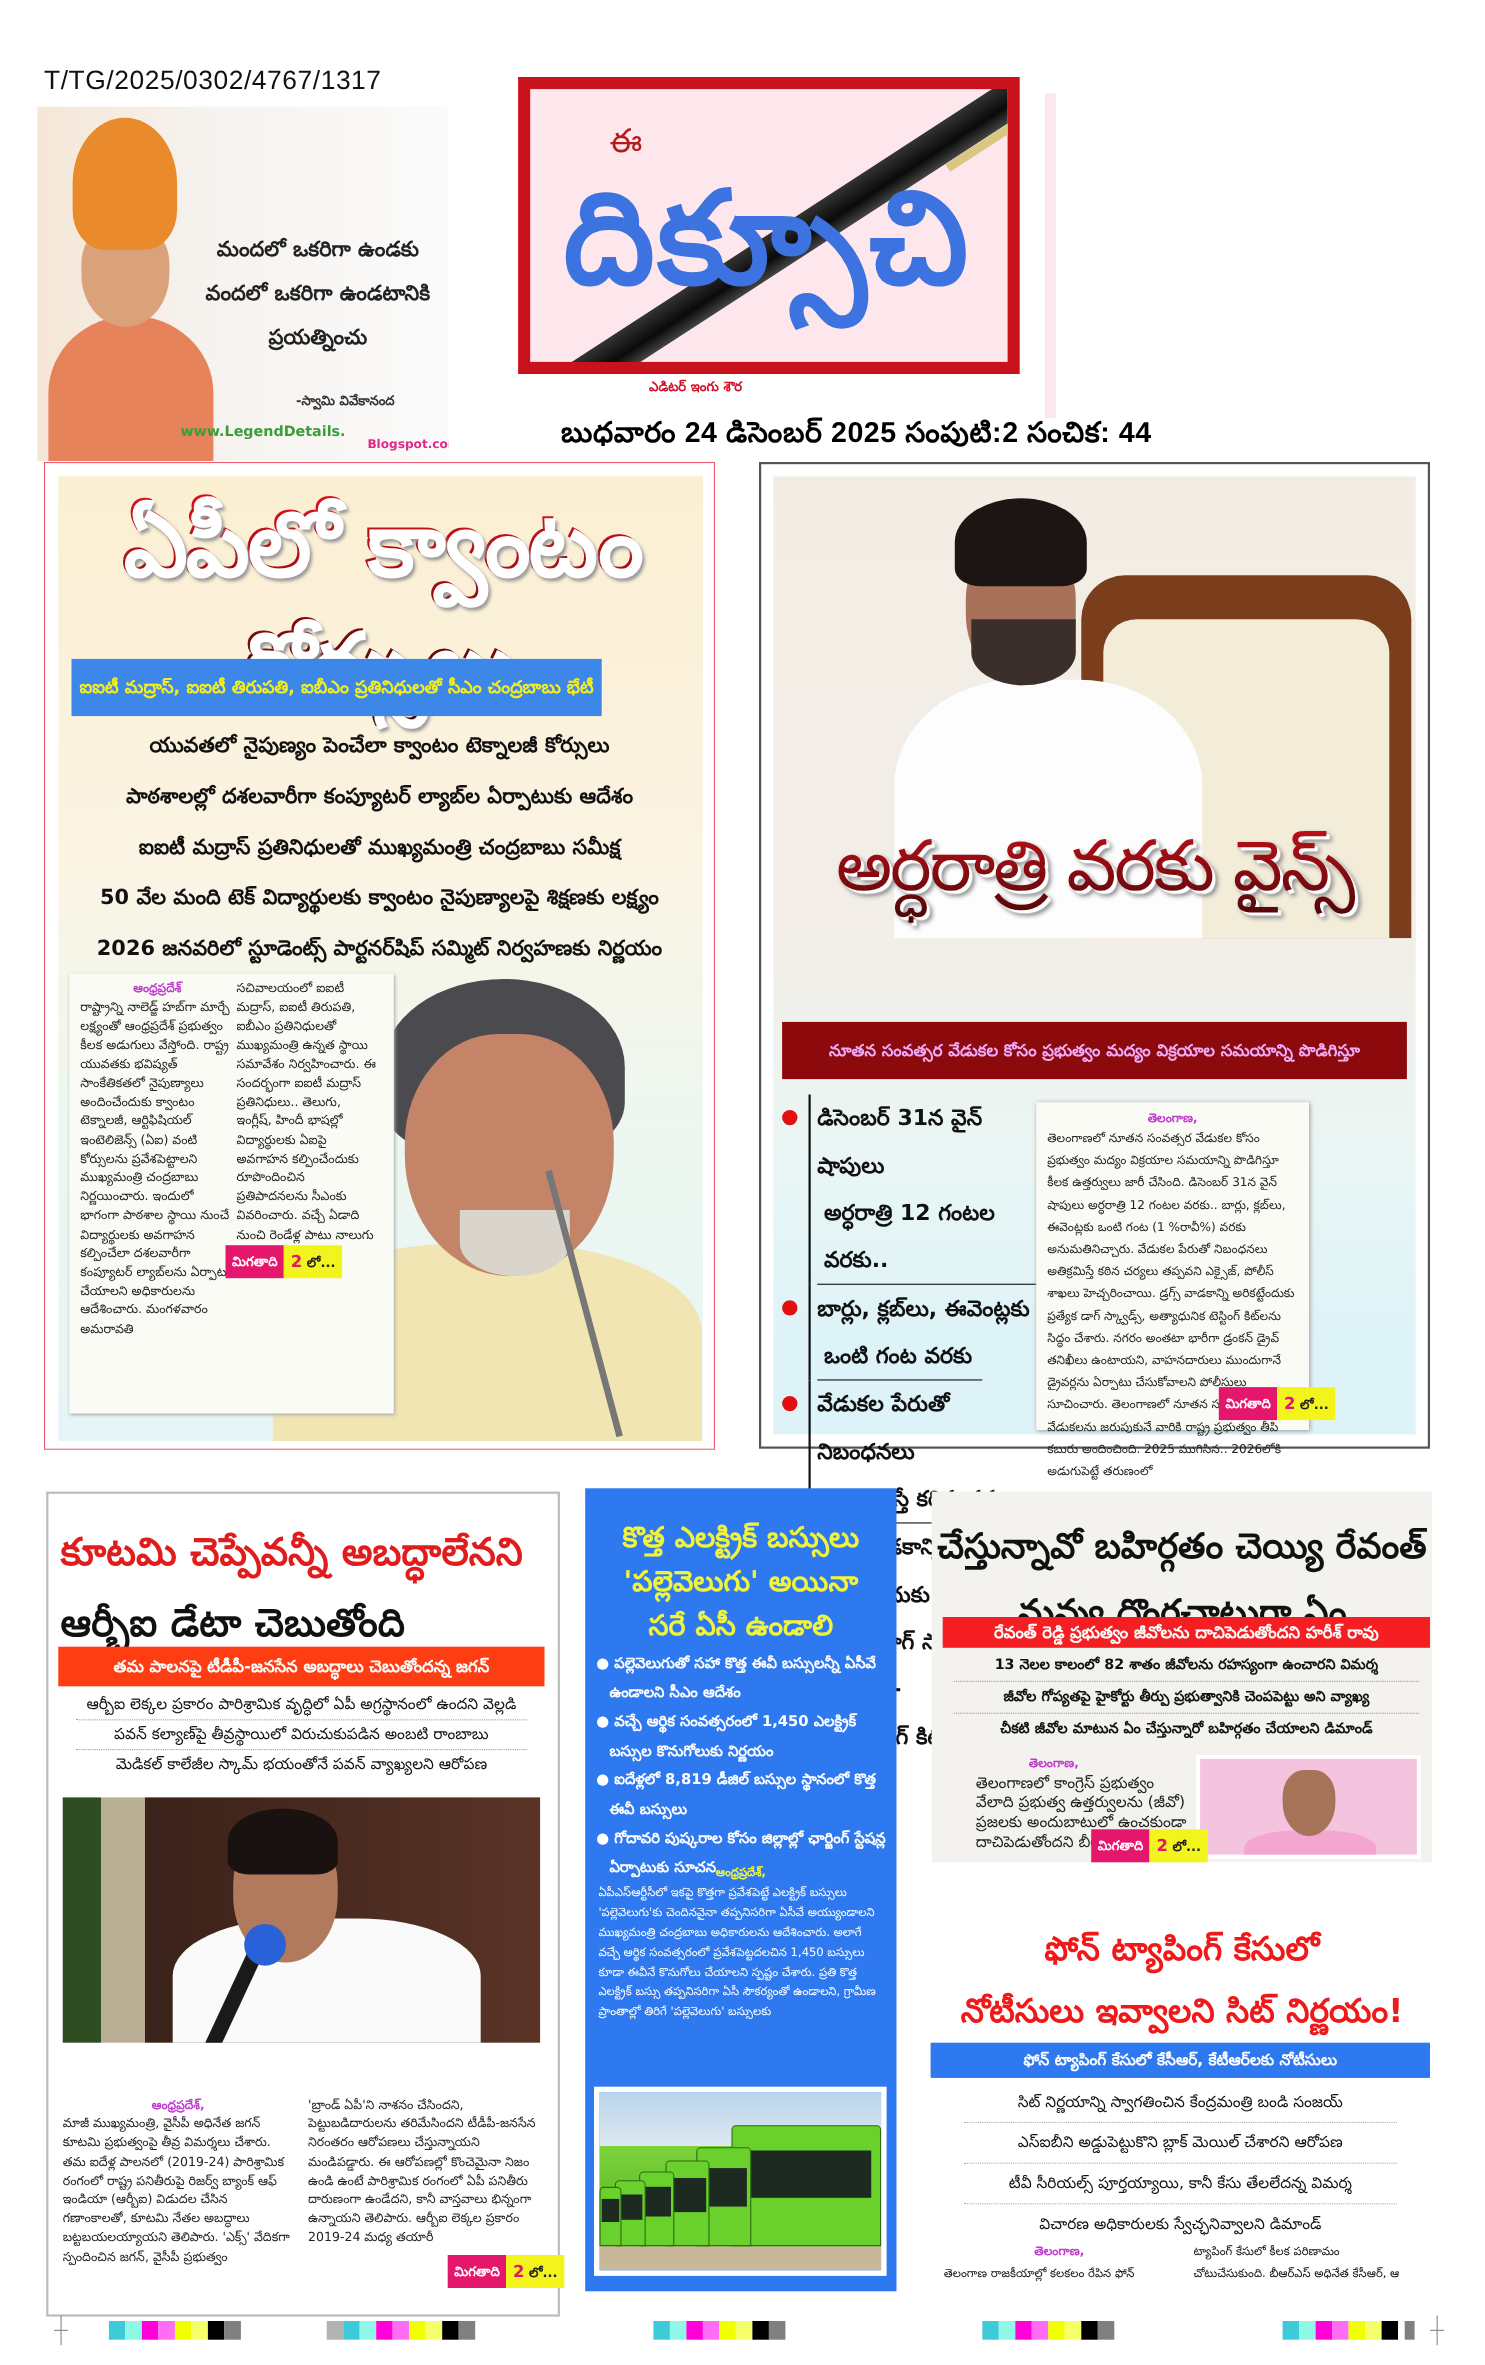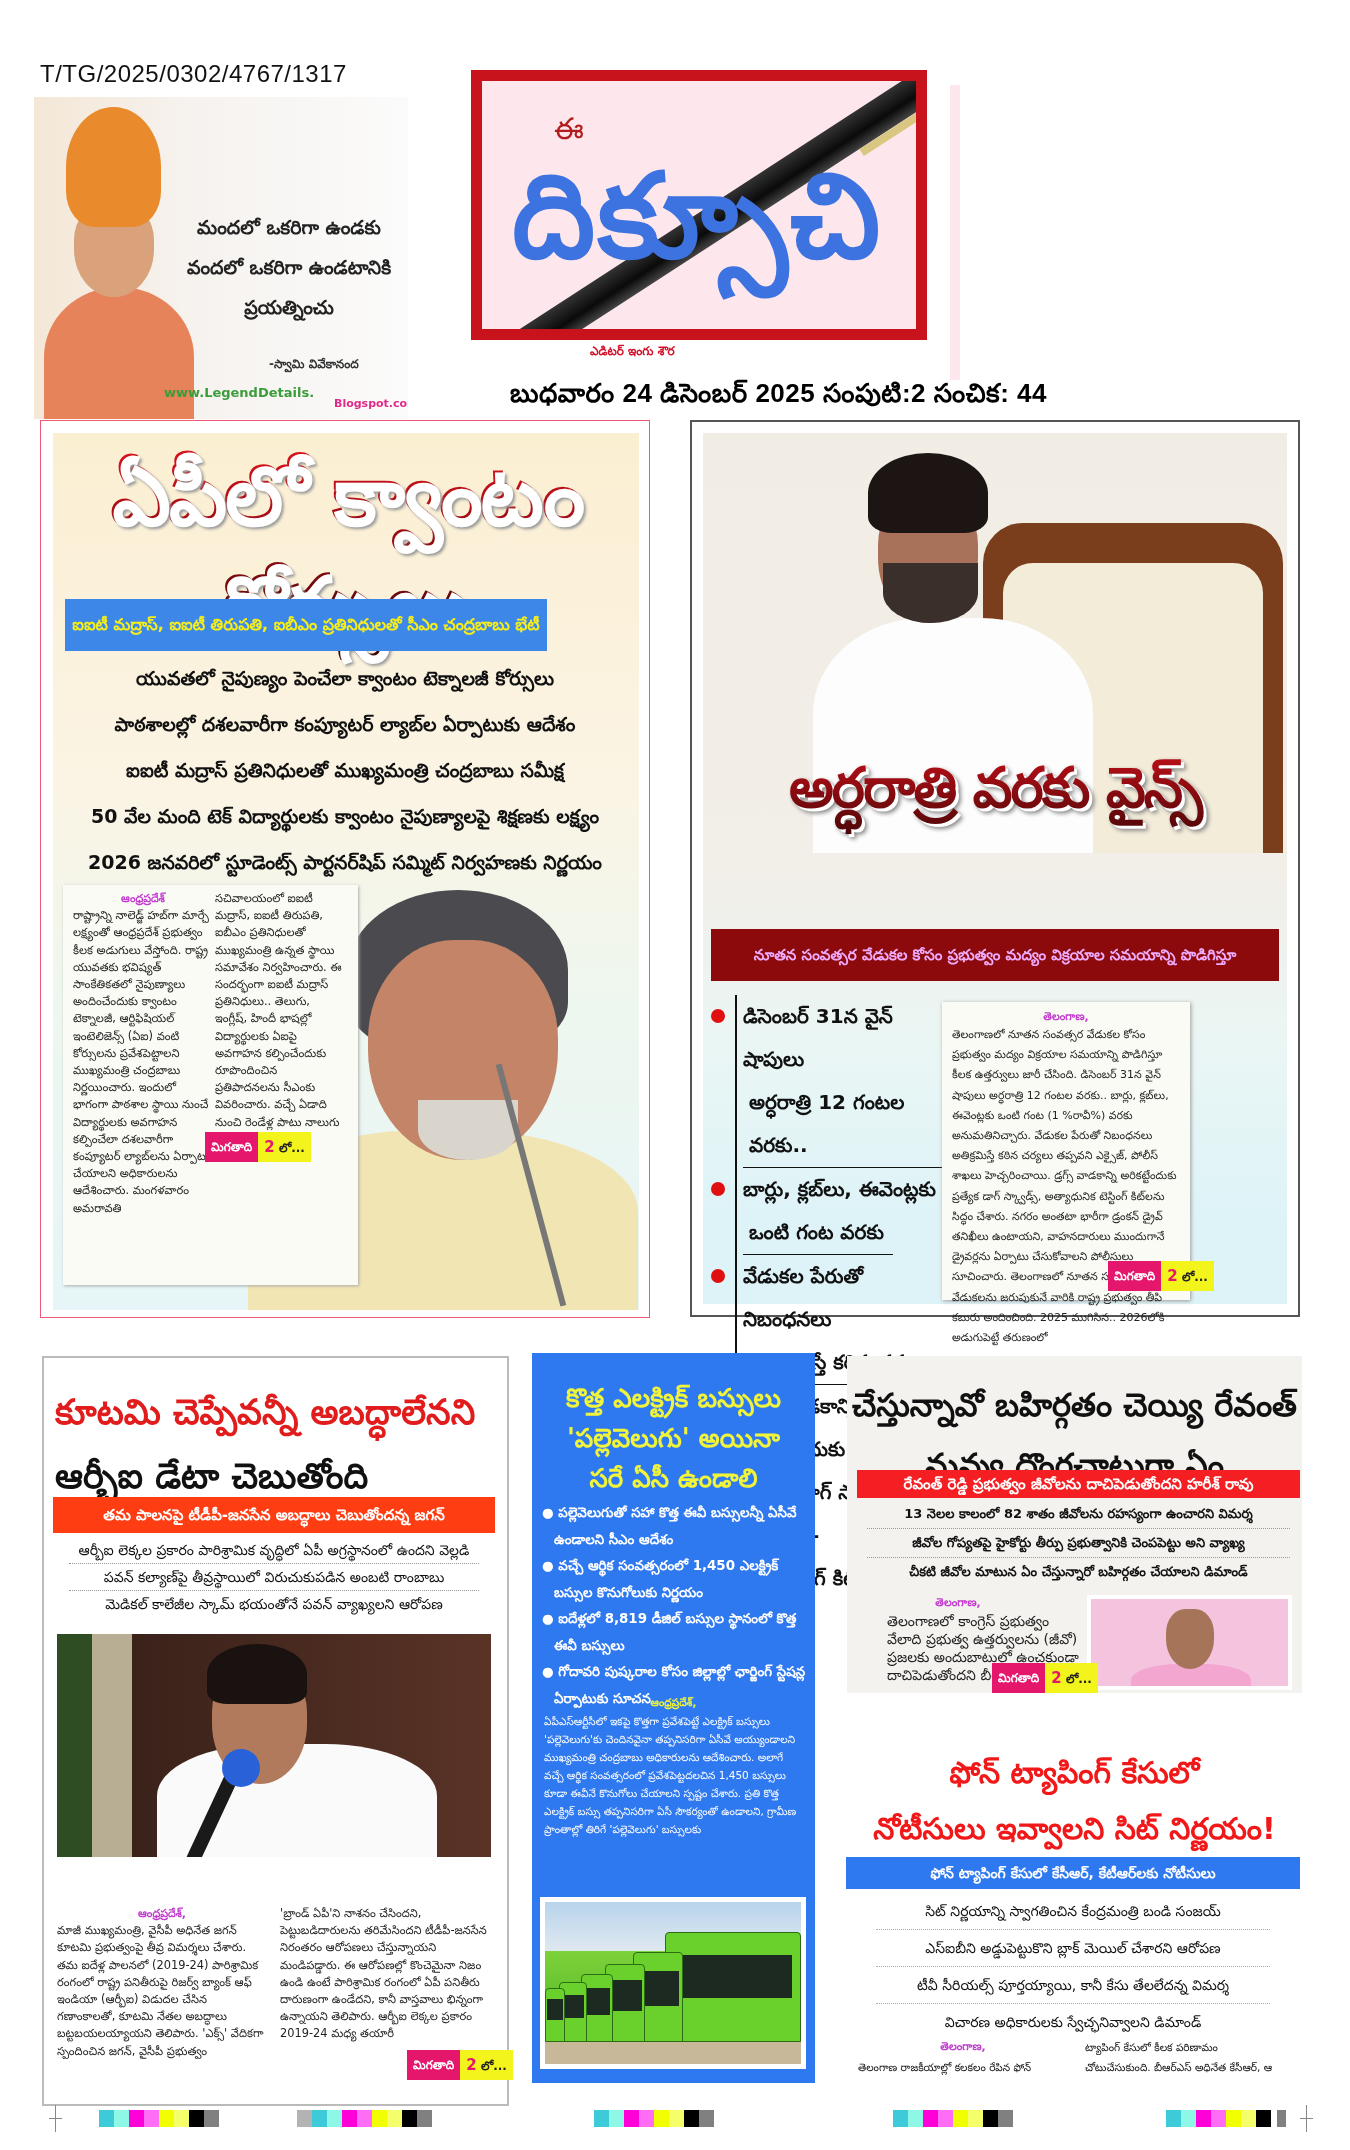--- a/index.html
+++ b/index.html
@@ -50,21 +50,21 @@
 
 .story2-frame{left:690px;top:420px;width:610px;height:897px;border:2px solid #555}
 .s2-bg{left:703px;top:433px;width:584px;height:871px;background:linear-gradient(180deg,#f2ede4 0%,#f2eee8 50%,#eaf6f4 70%,#def3f8 90%)}
 .rr{left:703px;top:433px;width:584px;height:420px;overflow:hidden}
 .rr .chair{position:absolute;left:280px;top:90px;width:300px;height:330px;background:#7a3e1c;border-radius:40px 40px 0 0}
 .rr .chairin{position:absolute;left:300px;top:130px;width:260px;height:290px;background:#f3ecd9;border-radius:30px 30px 0 0}
 .rr .hair{position:absolute;left:165px;top:20px;width:120px;height:80px;background:#1c1513;border-radius:50% 50% 20% 20%}
 .rr .face{position:absolute;left:175px;top:60px;width:100px;height:130px;background:#a8725a;border-radius:40% 40% 50% 50%}
 .rr .beard{position:absolute;left:180px;top:130px;width:95px;height:60px;background:#3a2f2b;border-radius:0 0 50% 50%}
 .rr .shirt{position:absolute;left:110px;top:185px;width:280px;height:240px;background:#fdfdfd;border-radius:40% 40% 0 0}
-.s2-head{left:703px;top:728px;width:584px;text-align:center;font-size:56px;font-weight:bold;line-height:120px;letter-spacing:-2px;background:linear-gradient(180deg,#e1121d,#3a0505);-webkit-background-clip:text;background-clip:text;-webkit-text-fill-color:transparent;text-shadow:none;filter:drop-shadow(3px 3px 0 #fff) drop-shadow(2px 2px 2px #888)}
+.s2-head{left:703px;top:728px;width:584px;text-align:center;font-size:64px;font-weight:normal;line-height:120px;letter-spacing:-2px;background:linear-gradient(180deg,#e1121d,#3a0505);-webkit-background-clip:text;background-clip:text;-webkit-text-fill-color:transparent;text-shadow:none;filter:drop-shadow(3px 3px 0 #fff) drop-shadow(2px 2px 2px #888)}
 .s2-strap{left:711px;top:929px;width:568px;height:52px;background:#8c0a0c;color:#f0abfc;font-size:15px;font-weight:bold;text-align:center;line-height:52px}
 .s2-bullets{left:703px;top:995px;width:240px}
 .bul{position:relative;padding-left:40px;font-size:20px;font-weight:bold;line-height:43px;color:#111}
 .bul .dot{position:absolute;left:8px;top:14px;width:14px;height:14px;border-radius:50%;background:#e01010}
 .bul .vline{position:absolute;left:32px;top:0;bottom:0;width:2px;background:#111}
 .s2-body{left:942px;top:1002px;width:248px;height:298px;background:#fbfbf6;box-shadow:1px 1px 4px #999;padding:8px 10px}
 .s2-text{font-size:11px;line-height:20.2px;color:#222}
 .s2-more{left:1108px;top:1261px}
 
 

